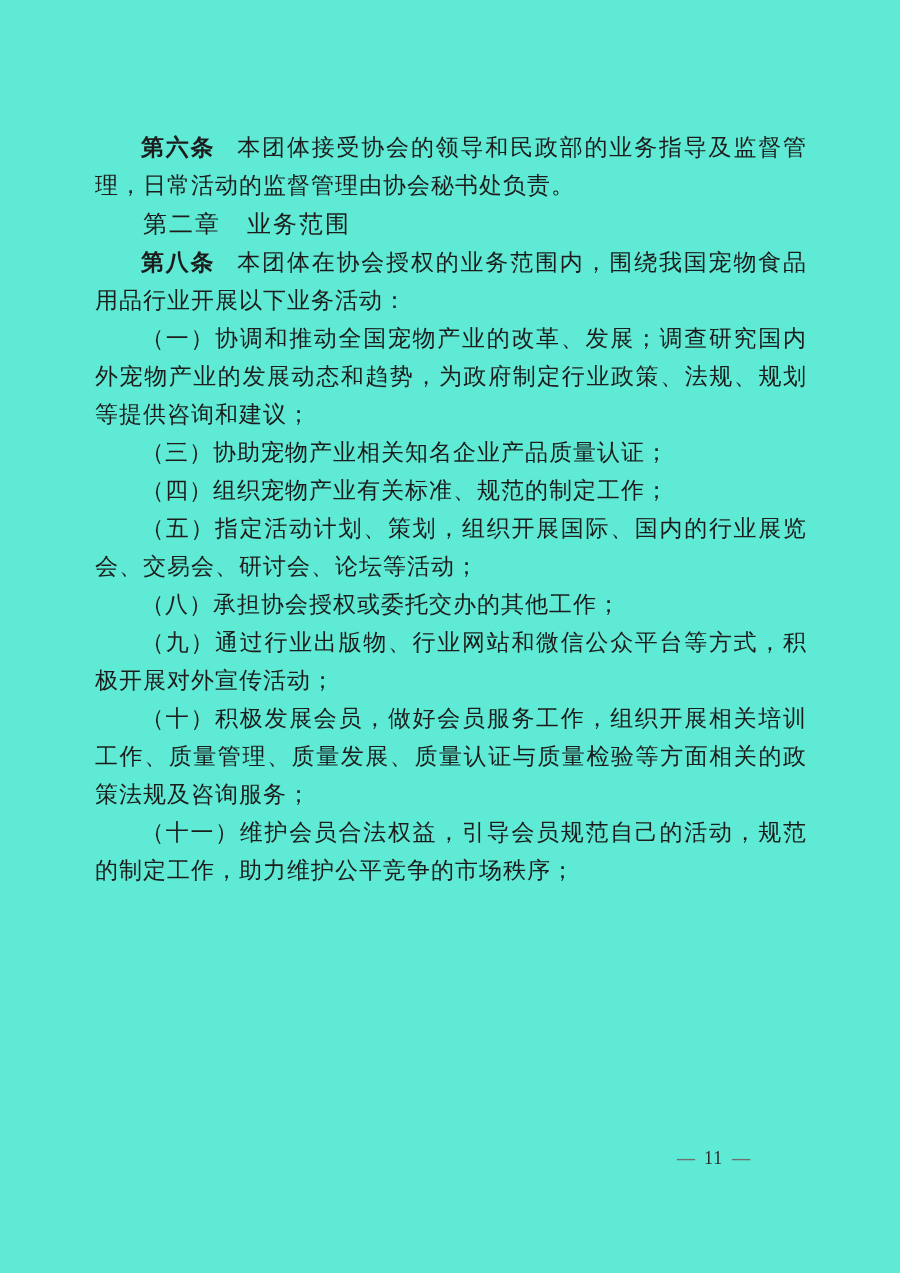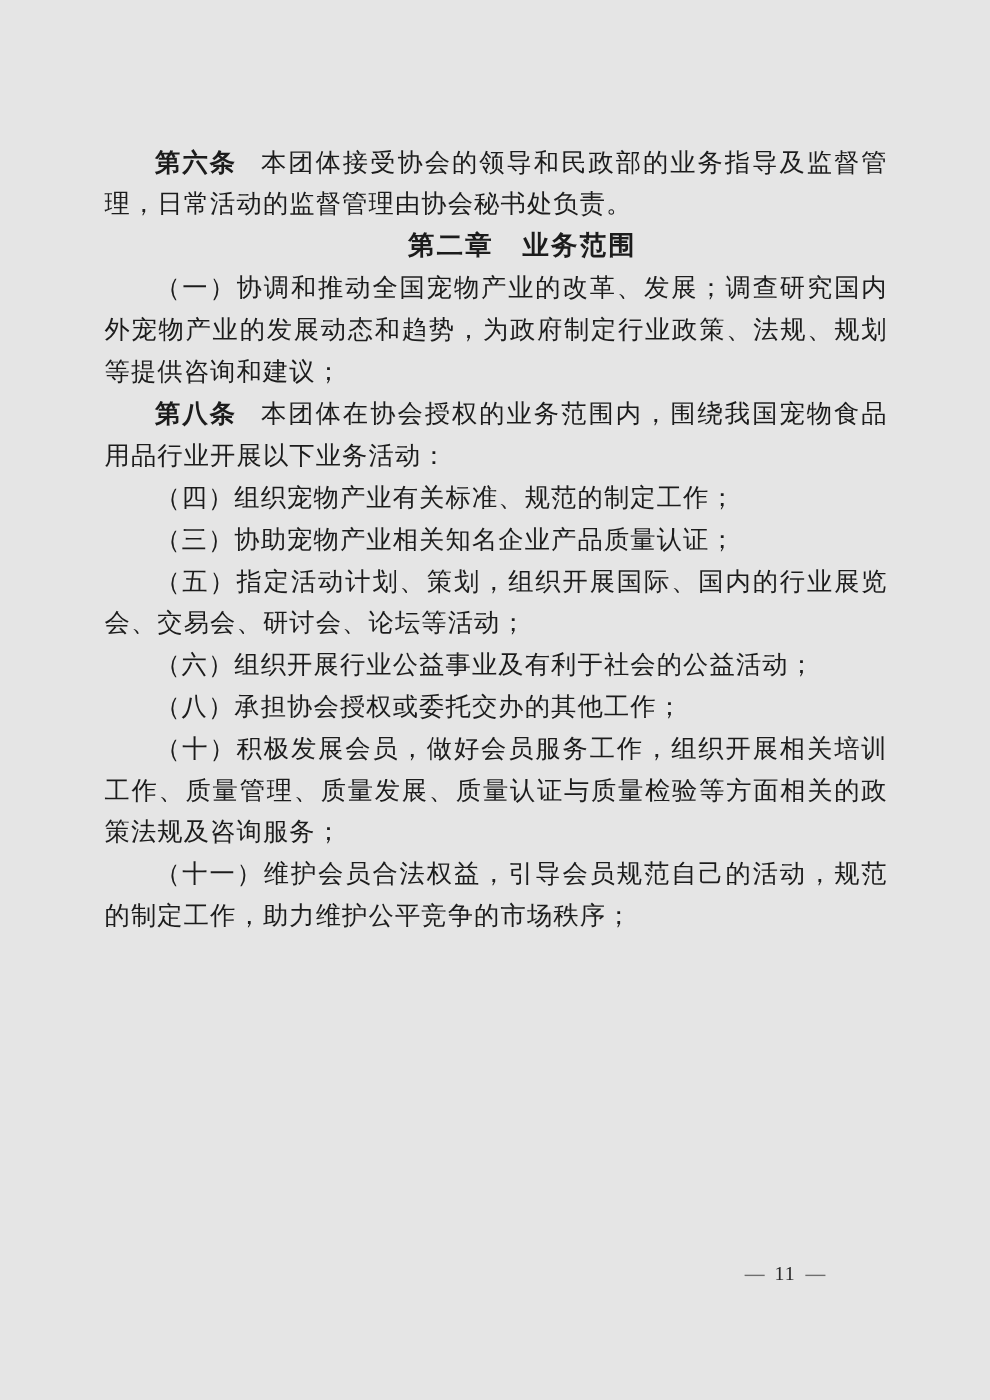--- a/index.html
+++ b/index.html
@@ -4,21 +4,21 @@
 <style>
   html, body {
     margin: 0;
     padding: 0;
     background: #ffffff;
   }
   .page {
     position: relative;
     width: 900px;
     height: 1273px;
-    background: #e5e5e5;
+    background: #5eead4;
     overflow: hidden;
     font-family: "Liberation Serif", "DejaVu Serif", serif;
     color: #1c1c1c;
   }
   .text-block {
     position: absolute;
     left: 95px;
     top: 128px;
     width: 712px;
     font-size: 23px;
@@ -31,23 +31,22 @@
     text-indent: 2em;
   }
   .art-label {
     font-weight: bold;
     font-family: "Liberation Sans", "DejaVu Sans", sans-serif;
     margin-right: 0.95em;
   }
   .chapter-heading {
     margin: 0;
     font-size: 24px;
-    font-weight: bold;
+    font-weight: normal;
     font-family: "Liberation Sans", "DejaVu Sans", sans-serif;
-    text-align: center;
     text-indent: 0;
     line-height: 38px;
     letter-spacing: 2px;
   }
   .page-footer {
     position: absolute;
     left: 668px;
     top: 1144px;
     font-size: 18px;
     line-height: 28px;
@@ -70,30 +69,30 @@
 
   <div class="text-block">
 
     <p>
       <span class="art-label">第六条</span><span>本团体接受协会的领导和民政部的业务指导及监督管理，日常活动的监督管理由协会秘书处负责。</span>
     </p>
 
 
     <p class="chapter-heading">第二章　业务范围</p>
 
-    <p>（一）协调和推动全国宠物产业的改革、发展；调查研究国内外宠物产业的发展动态和趋势，为政府制定行业政策、法规、规划等提供咨询和建议；</p>
-
     <p>
       <span class="art-label">第八条</span><span>本团体在协会授权的业务范围内，围绕我国宠物食品用品行业开展以下业务活动：</span>
     </p>
+
+    <p>（一）协调和推动全国宠物产业的改革、发展；调查研究国内外宠物产业的发展动态和趋势，为政府制定行业政策、法规、规划等提供咨询和建议；</p>
+    <p>（三）协助宠物产业相关知名企业产品质量认证；</p>
     <p>（四）组织宠物产业有关标准、规范的制定工作；</p>
-    <p>（三）协助宠物产业相关知名企业产品质量认证；</p>
     <p>（五）指定活动计划、策划，组织开展国际、国内的行业展览会、交易会、研讨会、论坛等活动；</p>
-    <p>（六）组织开展行业公益事业及有利于社会的公益活动；</p>
     <p>（八）承担协会授权或委托交办的其他工作；</p>
+    <p>（九）通过行业出版物、行业网站和微信公众平台等方式，积极开展对外宣传活动；</p>
     <p>（十）积极发展会员，做好会员服务工作，组织开展相关培训工作、质量管理、质量发展、质量认证与质量检验等方面相关的政策法规及咨询服务；</p>
     <p>（十一）维护会员合法权益，引导会员规范自己的活动，规范的制定工作，助力维护公平竞争的市场秩序；</p>
 
   </div>
 
   <div class="page-footer">
     <span class="dash">—</span><span class="num">11</span><span class="dash">—</span>
   </div>
 
 </div>

